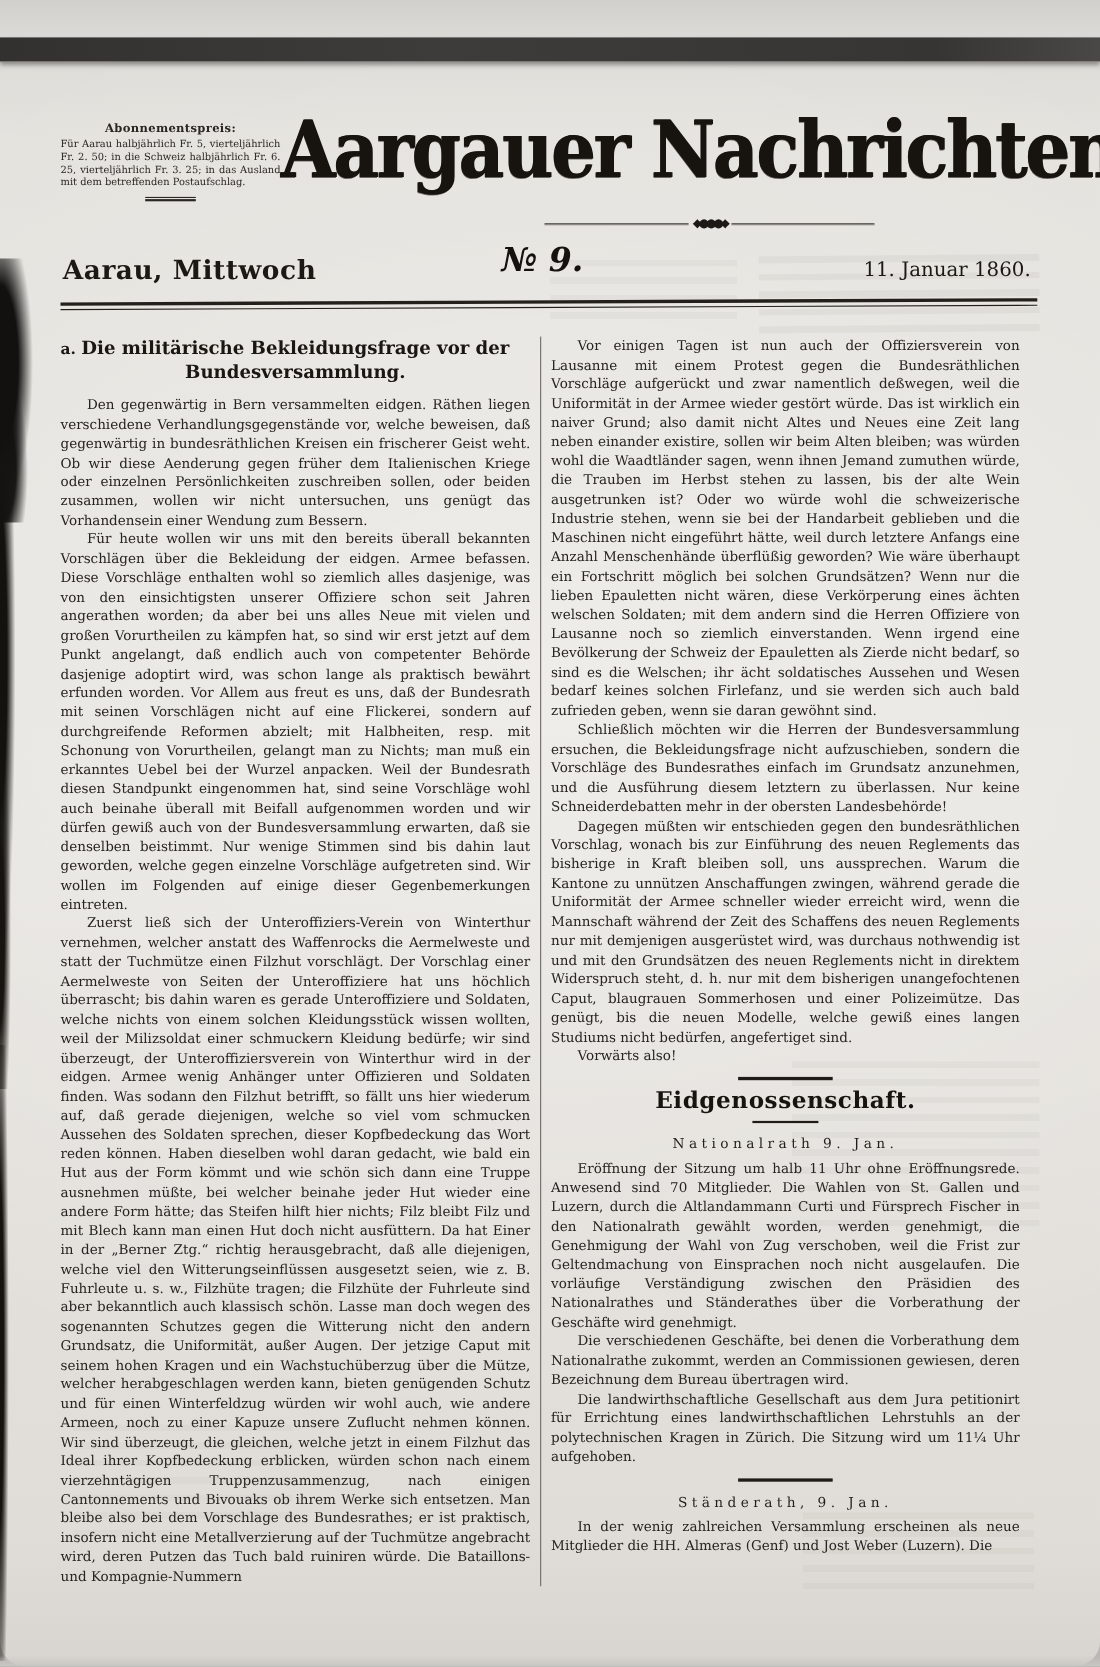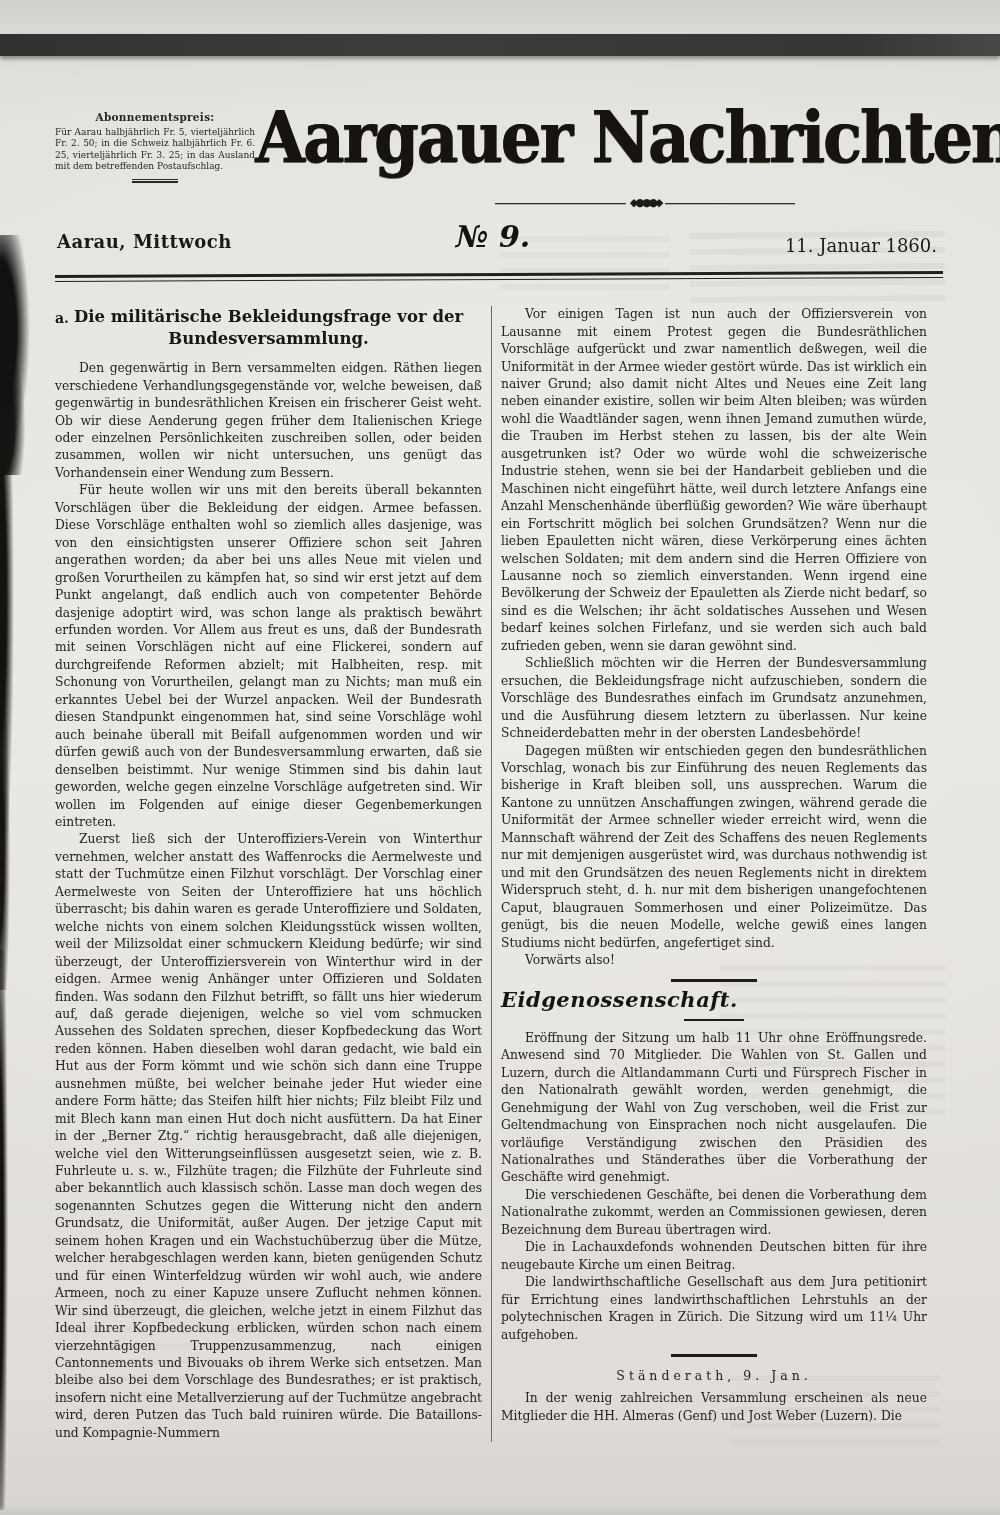--- a/index.html
+++ b/index.html
@@ -8,20 +8,21 @@
     font-family: "DejaVu Serif", "Liberation Serif", serif;
     background: #b9b7b3;
     position: relative;
     color: #221f1b;
   }
   .scan {
     position: absolute; inset: 0;
     background:
       radial-gradient(ellipse 1400px 1000px at 50% 40%, rgba(255,255,255,0.35), rgba(0,0,0,0) 70%),
       linear-gradient(180deg, #d9d7d3 0%, #e3e1dc 8%, #e6e4df 50%, #e0ddd8 92%, #d8d5d0 100%);
+    border-radius: 23px;
   }
   
   .top-strip { position: absolute; left: 0; top: 0; width: 1000px; height: 34px;
     background: linear-gradient(180deg, #d2d0cd, #dcdad6); }
   .top-bar { position: absolute; left: 0; top: 34px; width: 1000px; height: 22px;
     background: linear-gradient(90deg, #33312f, #3e3c3a 40%, #373533 85%, #4a4846);
     box-shadow: 0 3px 4px rgba(60,58,55,0.5); }
   .left-blot-1 { position: absolute; left: 0; top: 235px; width: 34px; height: 240px;
     background: radial-gradient(ellipse 30px 130px at 0% 40%, #121110 55%, rgba(18,17,16,0) 100%),
                 radial-gradient(ellipse 22px 90px at 10% 80%, #1a1816 50%, rgba(18,17,16,0) 100%);
@@ -55,42 +56,42 @@
   .nameplate { text-align: center; padding-top: 8px;
     font-weight: bold; font-size: 64px; line-height: 1.05; letter-spacing: -2px; color: #17140f;
     text-shadow: 1px 0 0 #17140f, 0 1px 0 rgba(23,20,15,0.6);
     font-family: "DejaVu Serif", serif; white-space: nowrap; transform: scaleY(1.12); transform-origin: top; }
   .ornament-row { display: flex; align-items: center; margin: 34px 240px 0; }
   .ornament-row .orn-line { flex: 1; height: 1px; background: #332f2a; box-shadow: 0 1px 0 rgba(51,47,42,0.3); }
   .ornament-row .orn-center { font-size: 11px; letter-spacing: -3px; color: #1d1a16; padding: 0 4px; line-height: 8px; }
 
   
   .dateline { position: relative; height: 52px; margin-top: 10px; }
-  .dl-place { position: absolute; left: 2px; top: 14px; font-weight: bold; font-size: 18px; letter-spacing: 0.5px; color: #1c1914; }
+  .dl-place { position: absolute; left: 2px; top: 14px; font-weight: bold; font-size: 24px; letter-spacing: 0.5px; color: #1c1914; }
   .dl-issue { position: absolute; left: 50%; transform: translateX(-58%); top: 2px;
     font-style: italic; font-weight: bold; font-size: 30px; color: #15120e; }
   .dl-date { position: absolute; right: 6px; top: 18px; font-weight: normal; font-size: 18px; color: #1c1914; }
   .date-rule { margin-top: 4px; transform: rotate(-0.25deg);
     border-top: 3px solid #23201b; border-bottom: 1.5px solid #23201b; height: 7px; }
 
   
   .columns { display: flex; margin-top: 26px; }
   .col { width: 436px; font-size: 12.3px; line-height: 17.45px; text-align: justify; color: #262320;
     font-family: "DejaVu Serif", serif; }
   .col-left { padding-right: 9px; }
   .col-right { padding-left: 9px; border-left: 1px solid #6e6a63; }
   .col p { text-indent: 24px; }
   .col p.noindent { text-indent: 0; }
   .article-head { position: relative; text-align: center; font-weight: bold; font-size: 16.5px;
     line-height: 22px; margin-bottom: 10px; color: #1a1712; }
   .article-head .prefix { position: absolute; left: 0; top: 1px; font-weight: bold; font-size: 14px; }
   .sep-rule { width: 86px; margin: 10px auto 9px; border-top: 3px solid #1f1c17; }
   .sep-rule.thin { width: 60px; border-top-width: 2.5px; }
-  .section-title { text-align: left; font-weight: bold; font-size: 21px; color: #17140f;
-    margin: 4px 0 2px; letter-spacing: 0.5px; font-style: italic; }
+  .section-title { text-align: center; font-weight: bold; font-size: 21px; color: #17140f;
+    margin: 4px 0 2px; letter-spacing: 0.5px; }
   .subsection { text-align: center; font-size: 12.5px; letter-spacing: 4px; margin: 10px 0 6px; color: #221f1a; }
   .shout { text-indent: 24px; }
 </style>
 </head>
 <body>
 
 <div class="scan">
   <div class="top-strip"></div>
   <div class="top-bar"></div>
   <div class="left-blot-1"></div>
@@ -144,23 +145,23 @@
       <div class="col col-right">
         <p>Vor einigen Tagen ist nun auch der Offiziersverein von Lausanne mit einem Protest gegen die Bundesräthlichen Vorschläge aufgerückt und zwar namentlich deßwegen, weil die Uniformität in der Armee wieder gestört würde. Das ist wirklich ein naiver Grund; also damit nicht Altes und Neues eine Zeit lang neben einander existire, sollen wir beim Alten bleiben; was würden wohl die Waadtländer sagen, wenn ihnen Jemand zumuthen würde, die Trauben im Herbst stehen zu lassen, bis der alte Wein ausgetrunken ist? Oder wo würde wohl die schweizerische Industrie stehen, wenn sie bei der Handarbeit geblieben und die Maschinen nicht eingeführt hätte, weil durch letztere Anfangs eine Anzahl Menschenhände überflüßig geworden? Wie wäre überhaupt ein Fortschritt möglich bei solchen Grundsätzen? Wenn nur die lieben Epauletten nicht wären, diese Verkörperung eines ächten welschen Soldaten; mit dem andern sind die Herren Offiziere von Lausanne noch so ziemlich einverstanden. Wenn irgend eine Bevölkerung der Schweiz der Epauletten als Zierde nicht bedarf, so sind es die Welschen; ihr ächt soldatisches Aussehen und Wesen bedarf keines solchen Firlefanz, und sie werden sich auch bald zufrieden geben, wenn sie daran gewöhnt sind.</p>
         <p>Schließlich möchten wir die Herren der Bundesversammlung ersuchen, die Bekleidungsfrage nicht aufzuschieben, sondern die Vorschläge des Bundesrathes einfach im Grundsatz anzunehmen, und die Ausführung diesem letztern zu überlassen. Nur keine Schneiderdebatten mehr in der obersten Landesbehörde!</p>
         <p>Dagegen müßten wir entschieden gegen den bundesräthlichen Vorschlag, wonach bis zur Einführung des neuen Reglements das bisherige in Kraft bleiben soll, uns aussprechen. Warum die Kantone zu unnützen Anschaffungen zwingen, während gerade die Uniformität der Armee schneller wieder erreicht wird, wenn die Mannschaft während der Zeit des Schaffens des neuen Reglements nur mit demjenigen ausgerüstet wird, was durchaus nothwendig ist und mit den Grundsätzen des neuen Reglements nicht in direktem Widerspruch steht, d. h. nur mit dem bisherigen unangefochtenen Caput, blaugrauen Sommerhosen und einer Polizeimütze. Das genügt, bis die neuen Modelle, welche gewiß eines langen Studiums nicht bedürfen, angefertiget sind.</p>
         <p class="shout">Vorwärts also!</p>
 
         <div class="sep-rule"></div>
         <div class="section-title">Eidgenossenschaft.</div>
         <div class="sep-rule thin"></div>
 
+        <div class="subsection">Nationalrath 9. Jan.</div>
         <p>Eröffnung der Sitzung um halb 11 Uhr ohne Eröffnungsrede. Anwesend sind 70 Mitglieder. Die Wahlen von St. Gallen und Luzern, durch die Altlandammann Curti und Fürsprech Fischer in den Nationalrath gewählt worden, werden genehmigt, die Genehmigung der Wahl von Zug verschoben, weil die Frist zur Geltendmachung von Einsprachen noch nicht ausgelaufen. Die vorläufige Verständigung zwischen den Präsidien des Nationalrathes und Ständerathes über die Vorberathung der Geschäfte wird genehmigt.</p>
         <p>Die verschiedenen Geschäfte, bei denen die Vorberathung dem Nationalrathe zukommt, werden an Commissionen gewiesen, deren Bezeichnung dem Bureau übertragen wird.</p>
-        <p>Die in Lachauxdefonds wohnenden Deutschen bitten für ihre neugebaute Kirche um einen Beitrag.</p>
         <p>Die landwirthschaftliche Gesellschaft aus dem Jura petitionirt für Errichtung eines landwirthschaftlichen Lehrstuhls an der polytechnischen Kragen in Zürich. Die Sitzung wird um 11¼ Uhr aufgehoben.</p>
 
         <div class="sep-rule"></div>
         <div class="subsection">Ständerath, 9. Jan.</div>
         <p>In der wenig zahlreichen Versammlung erscheinen als neue Mitglieder die HH. Almeras (Genf) und Jost Weber (Luzern). Die</p>
       </div>
 
     </div>
   </div>
 </div>

